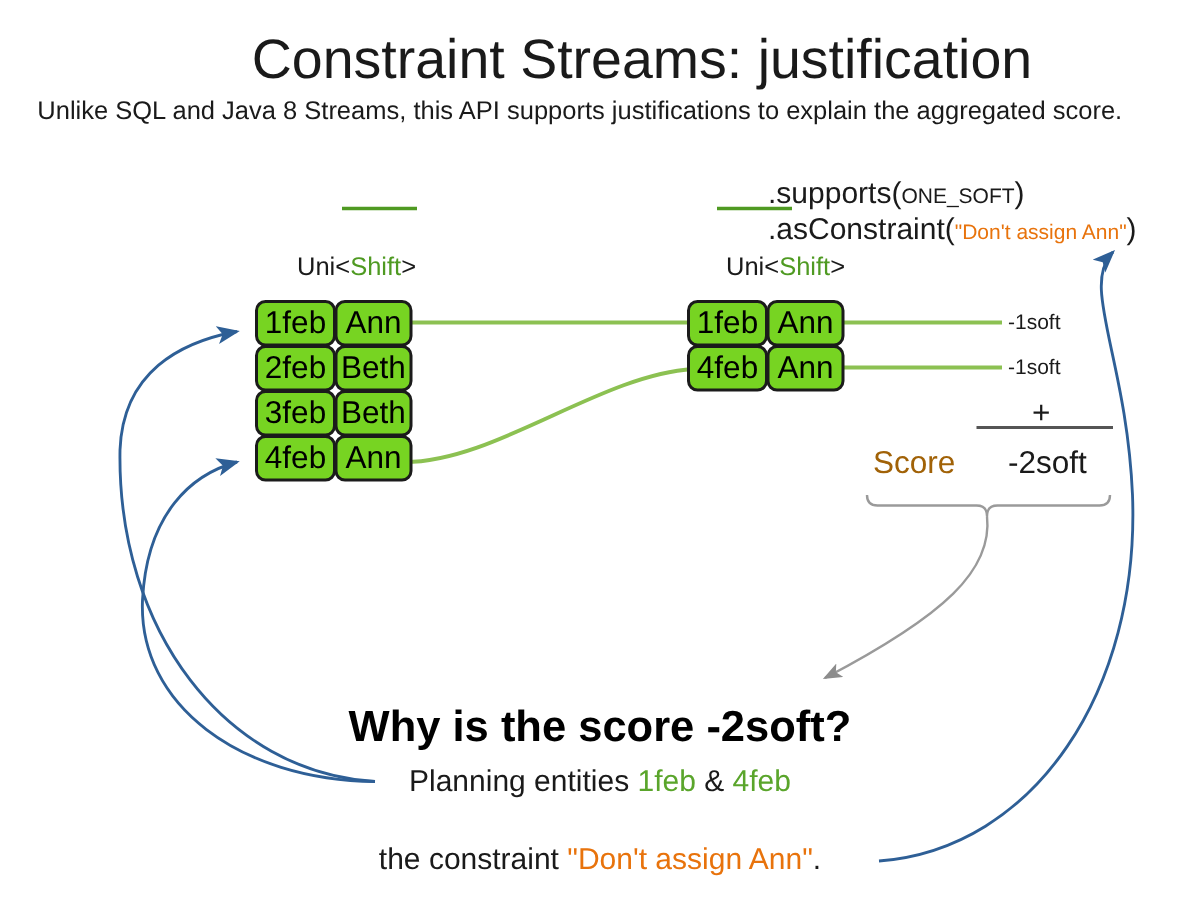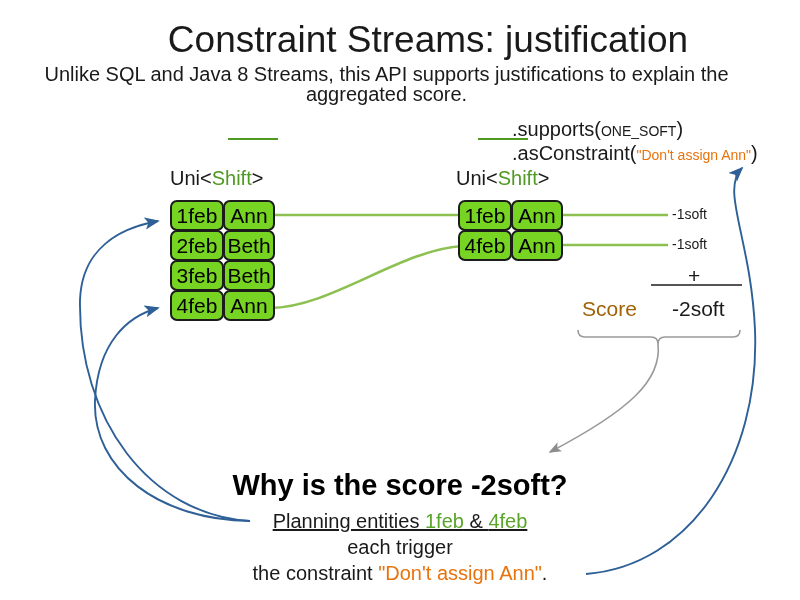--- a/index.html
+++ b/index.html
@@ -12,37 +12,37 @@
 
   .abs{position:absolute;}
 
   
   #title{
     left:0;top:18px;width:800px;text-align:center;
     font-size:37px;line-height:44px;color:#1a1a1a;font-weight:400;margin-left:28px;
   }
   #subtitle{
     left:0;top:64px;width:773px;text-align:center;
-    font-size:20px;line-height:20px;color:#1a1a1a;
+    font-size:17px;line-height:20px;color:#1a1a1a;
   }
 
   
   .code{font-size:20px;line-height:24px;color:#1a1a1a;white-space:nowrap;}
   .code .sm{font-size:14px;}
   .green{color:#4f9a22;}
   .greenb{color:#5aa52b;}
   .orange{color:#e8730c;}
 
   #code-foreach{left:18px;top:130px;}
   #code-filter{left:252px;top:130px;}
   #code-penalize{left:512px;top:117px;}
   #code-asconstraint{left:512px;top:141px;}
 
   
-  .uni{font-size:20px;line-height:22px;color:#1a1a1a;white-space:nowrap;}
+  .uni{font-size:17px;line-height:22px;color:#1a1a1a;white-space:nowrap;margin-left:28px;}
   #uni-left{left:170px;top:167px;}
   #uni-right{left:456px;top:167px;}
 
   
   .row{position:absolute;display:flex;height:31px;}
   .cell{
     box-sizing:border-box;
     height:31px;
     background:#7ed321;
     background:#77d422;
@@ -62,21 +62,21 @@
   #plus{left:688px;top:265px;font-size:21px;color:#1a1a1a;}
   #score-label{left:582px;top:298px;font-size:21px;color:#a16207;}
   #score-value{left:672px;top:298px;font-size:21px;color:#1a1a1a;}
 
   
   #why{
     left:0;top:468px;width:800px;text-align:center;
     font-size:29px;line-height:34px;font-weight:bold;color:#000000;
   }
   .expl{left:0;width:800px;text-align:center;font-size:20px;line-height:25px;color:#1a1a1a;}
-  #expl1{top:509px;text-decoration:underline;}
+  #expl1{top:509px;}
   #expl2{top:535px;}
   #expl3{top:561px;}
 
   svg.overlay{position:absolute;left:0;top:0;width:800px;height:600px;pointer-events:none;}
 </style>
 </head>
 <body>
 
 <div id="stage">
 
@@ -151,16 +151,15 @@
   </div>
 
   <div class="abs soft" id="soft1">-1soft</div>
   <div class="abs soft" id="soft2">-1soft</div>
   <div class="abs soft" id="plus">+</div>
   <div class="abs soft" id="score-label">Score</div>
   <div class="abs soft" id="score-value">-2soft</div>
 
   <div class="abs" id="why">Why is the score -2soft?</div>
   <div class="abs expl" id="expl1"><span>Planning entities </span><span class="greenb">1feb</span><span> &amp; </span><span class="greenb">4feb</span></div>
-  <div class="abs expl" id="expl2">each trigger</div>
   <div class="abs expl" id="expl3"><span>the constraint </span><span class="orange">"Don't assign Ann"</span><span>.</span></div>
 
 </div>
 
 </body></html>

